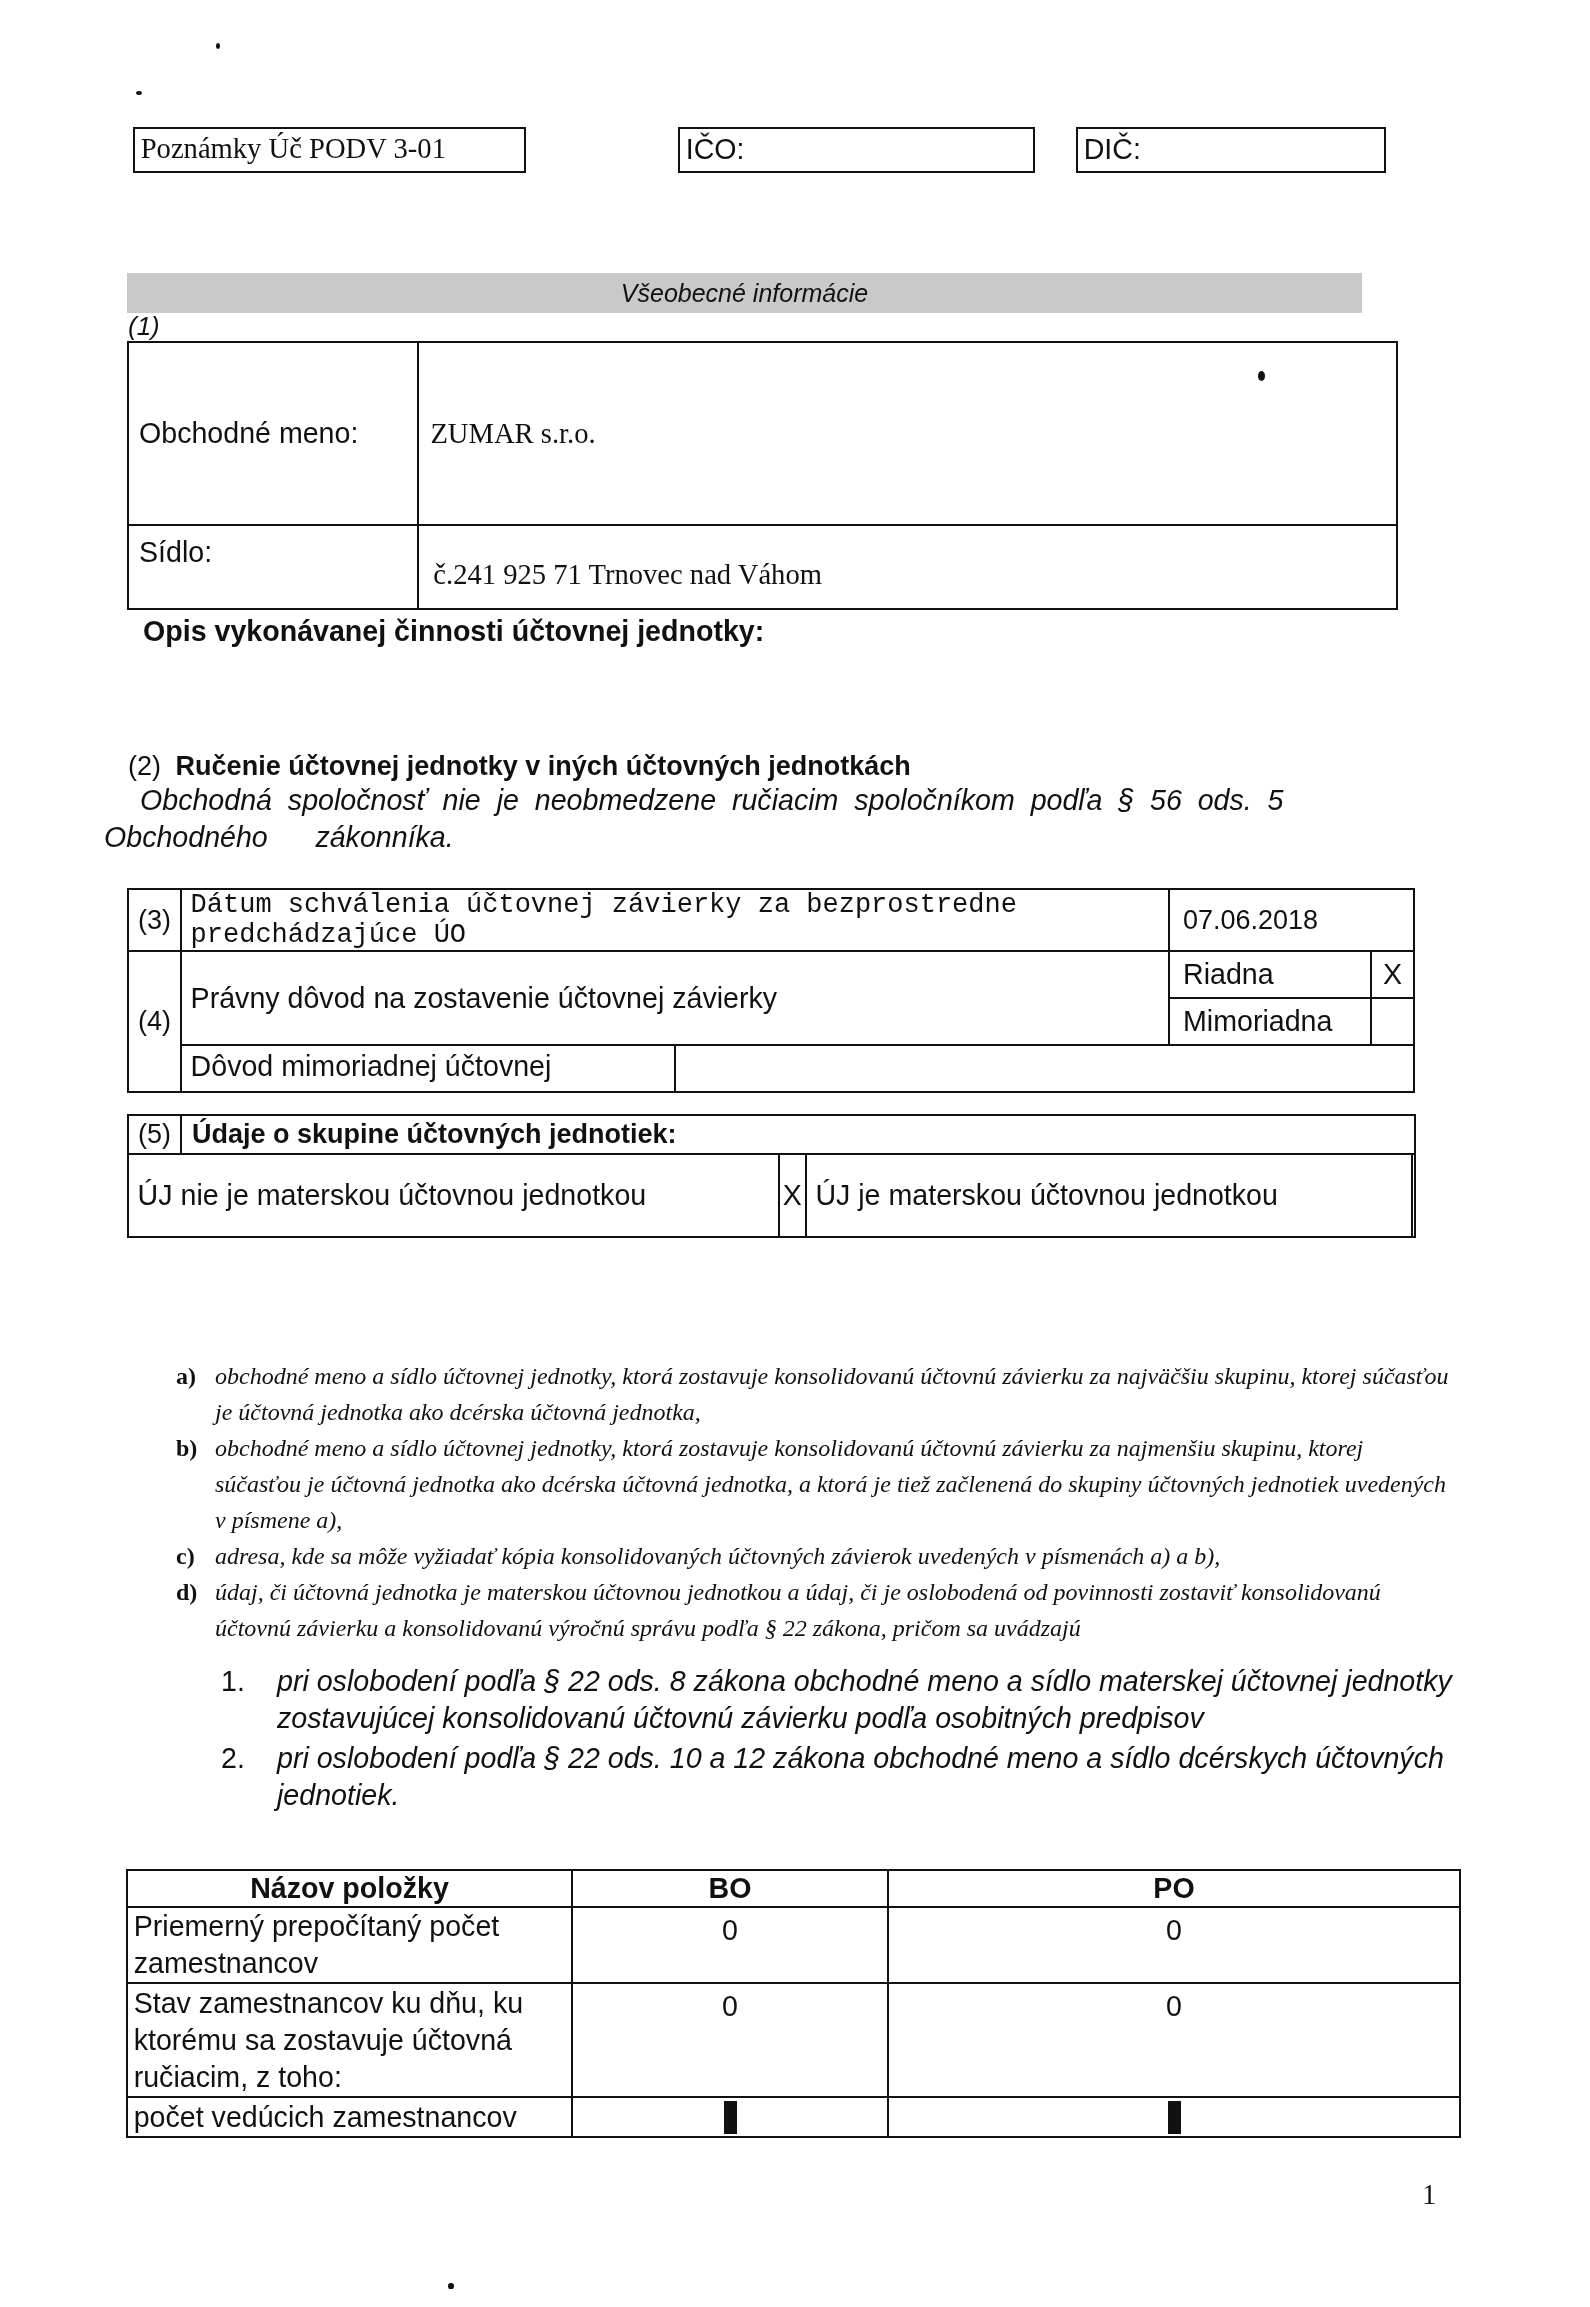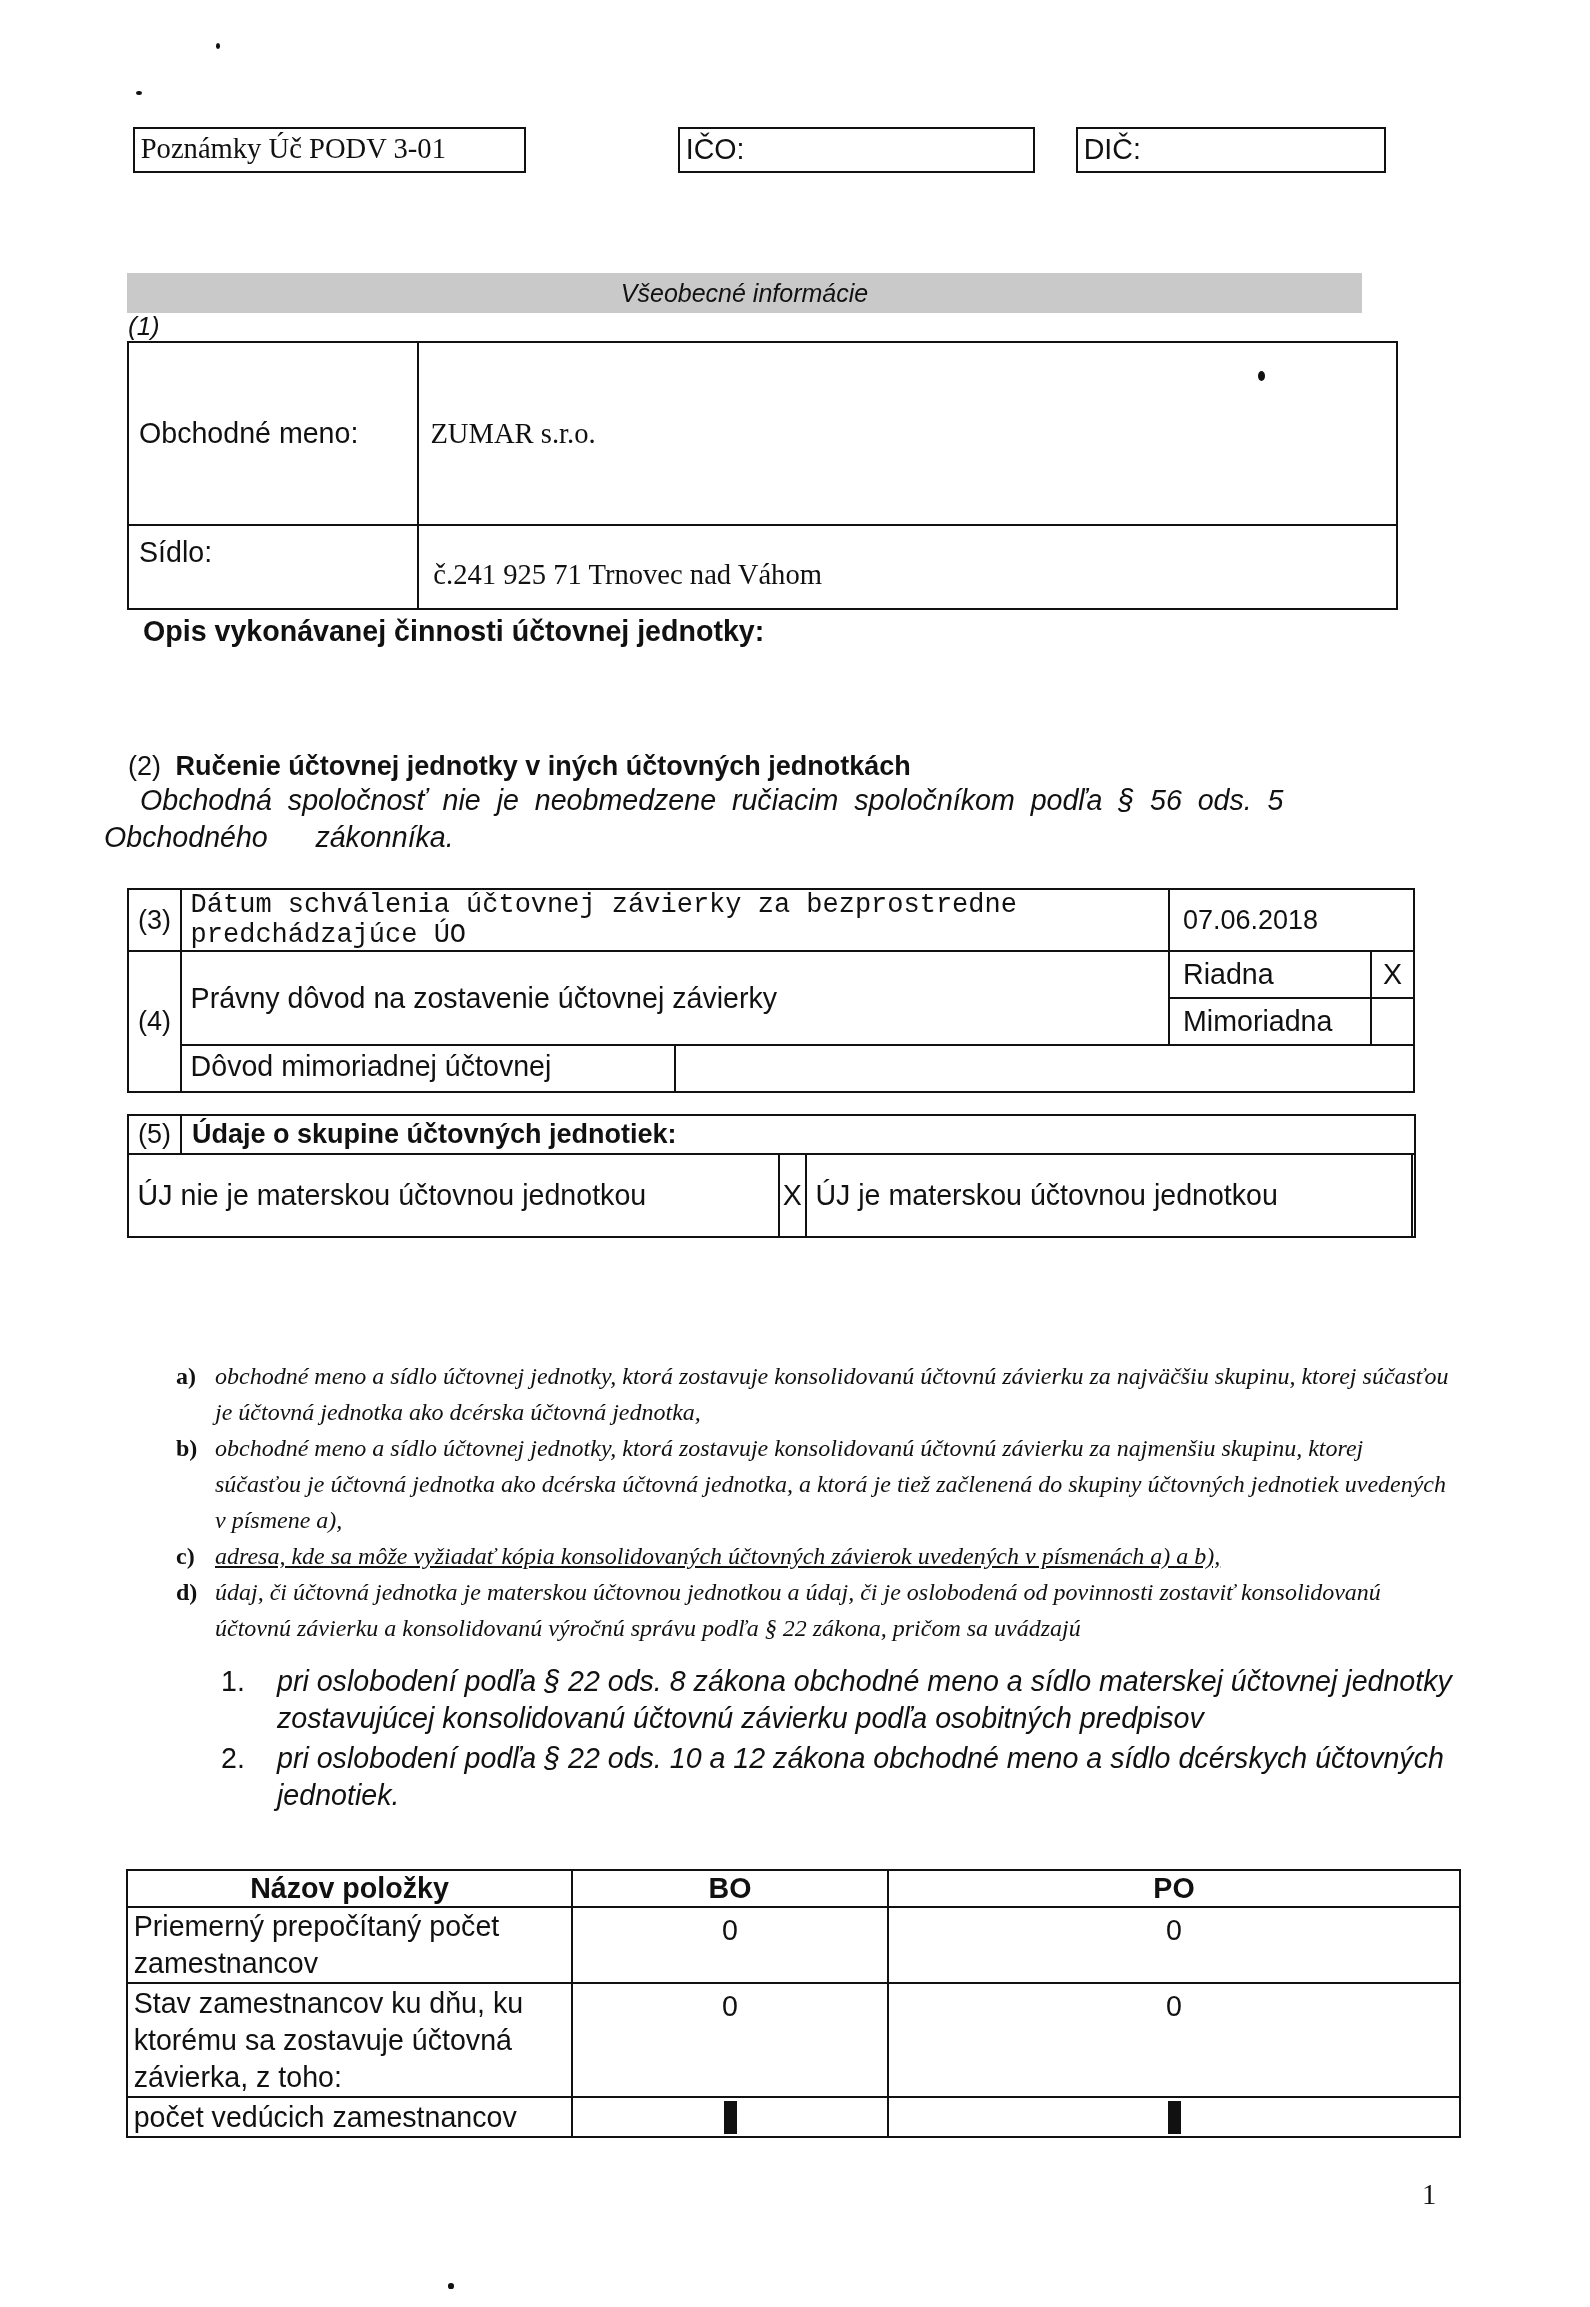--- a/index.html
+++ b/index.html
@@ -137,21 +137,21 @@
   <div style="display:flex;">
     <span class="list-letter">a)</span>
     <span style="flex:1;">obchodné meno a sídlo účtovnej jednotky, ktorá zostavuje konsolidovanú účtovnú závierku za najväčšiu skupinu, ktorej súčasťou je účtovná jednotka ako dcérska účtovná jednotka,</span>
   </div>
   <div style="display:flex;">
     <span class="list-letter">b)</span>
     <span style="flex:1;">obchodné meno a sídlo účtovnej jednotky, ktorá zostavuje konsolidovanú účtovnú závierku za najmenšiu skupinu, ktorej súčasťou je účtovná jednotka ako dcérska účtovná jednotka, a ktorá je tiež začlenená do skupiny účtovných jednotiek uvedených v písmene a),</span>
   </div>
   <div style="display:flex;">
     <span class="list-letter">c)</span>
-    <span style="flex:1;text-decoration:underline;">adresa, kde sa môže vyžiadať kópia konsolidovaných účtovných závierok uvedených v písmenách a) a b),</span>
+    <span style="flex:1;">adresa, kde sa môže vyžiadať kópia konsolidovaných účtovných závierok uvedených v písmenách a) a b),</span>
   </div>
   <div style="display:flex;">
     <span class="list-letter">d)</span>
     <span style="flex:1;">údaj, či účtovná jednotka je materskou účtovnou jednotkou a údaj, či je oslobodená od povinnosti zostaviť konsolidovanú účtovnú závierku a konsolidovanú výročnú správu podľa § 22 zákona, pričom sa uvádzajú</span>
   </div>
 </div>
 
 <div class="abs list-sans" style="left:221px;top:1663px;width:1235px;">
   <div style="display:flex;margin-bottom:2.9px;">
     <span style="display:inline-block;width:56px;font-style:normal;">1.</span>
@@ -169,21 +169,21 @@
     <td class="hcell" style="width:443px;">Názov položky</td>
     <td class="hcell" style="width:314px;">BO</td>
     <td class="hcell">PO</td>
   </tr>
   <tr style="height:74px;">
     <td style="padding-left:5.7px;line-height:37px;">Priemerný prepočítaný počet zamestnancov</td>
     <td class="num">0</td>
     <td class="num">0</td>
   </tr>
   <tr style="height:114px;">
-    <td style="padding-left:5.7px;line-height:37px;">Stav zamestnancov ku dňu, ku ktorému sa zostavuje účtovná závierka, z toho:</td>
+    <td style="padding-left:5.7px;line-height:37px;">Stav zamestnancov ku dňu, ku ktorému sa zostavuje účtovná ručiacim, z toho:</td>
     <td class="num">0</td>
     <td class="num">0</td>
   </tr>
   <tr style="height:40px;">
     <td style="padding-left:5.7px;">počet vedúcich zamestnancov</td>
     <td style="text-align:center;">
       <span class="mark-block"></span>
       
     </td>
     <td style="text-align:center;">

